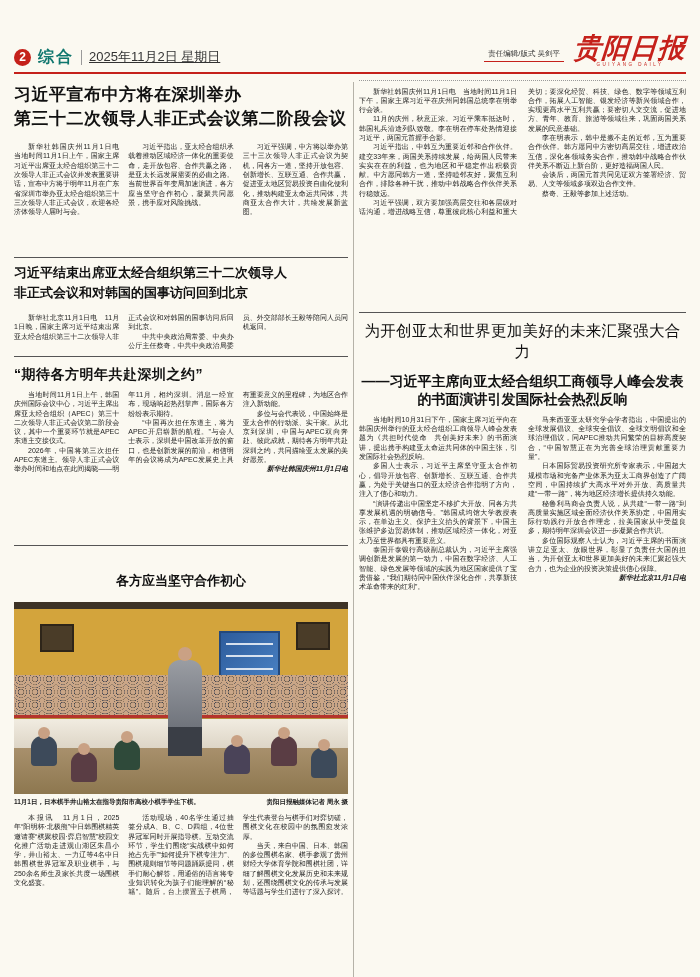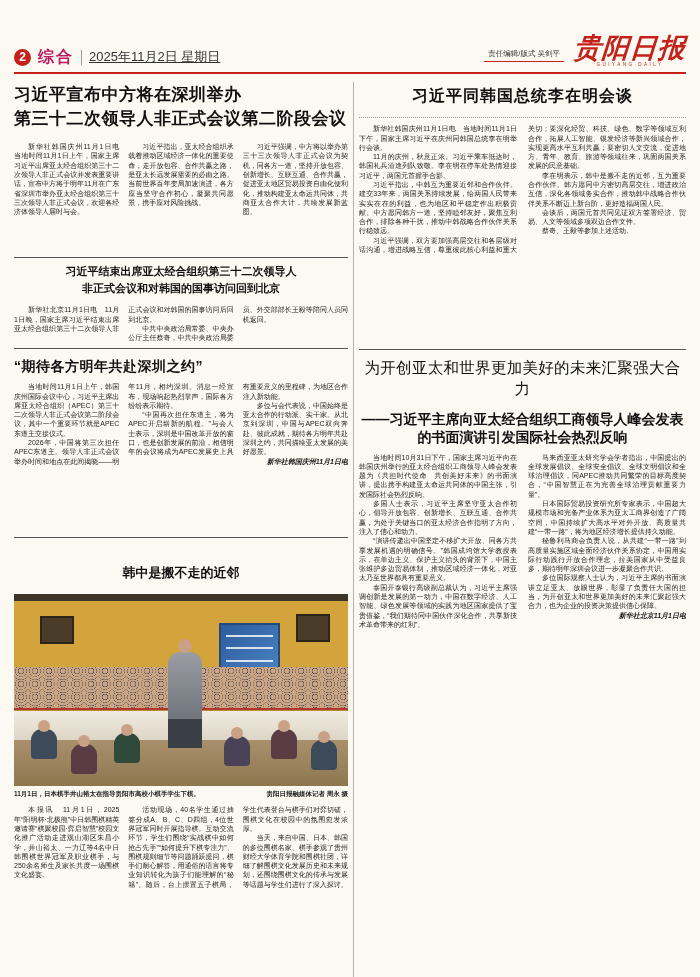--- a/index.html
+++ b/index.html
@@ -4,39 +4,39 @@
 <style>
   html,body{margin:0;padding:0;}
   .page{width:700px;height:977px;background:#fbf9f1;position:relative;overflow:hidden;
         font-family:"Liberation Sans",sans-serif;color:#111;margin:0 auto;}
   
   .masthead-bar{margin:34px 14px 0 14px;display:flex;justify-content:space-between;align-items:flex-end;
                 border-bottom:2.5px solid #c5211b;padding-bottom:4px;}
   .mh-left{display:flex;align-items:center;gap:7px;}
   .page-badge{width:17px;height:17px;border-radius:50%;background:#c5211b;color:#fff;font-weight:bold;
               font-size:12px;display:flex;align-items:center;justify-content:center;}
-  .section-name{color:#be185d;font-size:16px;font-weight:900;letter-spacing:2px;}
+  .section-name{color:#0f766e;font-size:16px;font-weight:900;letter-spacing:2px;}
   .mh-vline{width:1px;height:15px;background:#9a9a9a;}
   .mh-date{font-size:13px;color:#333;text-decoration:underline;}
   .mh-right{display:flex;align-items:flex-end;gap:10px;}
   .editor{font-size:7.5px;color:#333;margin-bottom:6px;border-bottom:1px solid #c5211b;padding:0 4px 2px 4px;}
   .logo{display:flex;flex-direction:column;align-items:center;line-height:1;}
   .logo-cn{font-family:"DejaVu Serif",serif;font-style:italic;font-weight:bold;font-size:27px;
            color:#c5211b;letter-spacing:1px;transform:skewX(-4deg);}
   .logo-en{font-size:4.5px;color:#c5211b;letter-spacing:2.5px;margin-top:2px;}
   
   .content{display:flex;padding:0 14px;margin-top:2px;}
   .col-left{width:334px;}
   .vsep{width:1px;background:#b5b2a8;margin:6px 5px 10px 5px;}
   .col-right{flex:1;}
   .hr{border:0;border-top:1px solid #555;margin:5px 0;}
   .hr-dot{border:0;border-top:1px dotted #999;margin:4px 0;}
   
   .hl-a{font-size:17px;font-weight:900;line-height:1.42;margin-top:7px;letter-spacing:.5px;}
-  .hl-b{font-size:11px;font-weight:900;text-align:center;line-height:1.5;margin-top:3px;}
+  .hl-b{font-size:13px;font-weight:900;line-height:1.5;margin-top:3px;}
   .hl-c{font-size:14px;font-weight:900;text-align:left;margin:9px 0 2px 0;letter-spacing:.5px;}
   .hl-d{font-size:13px;font-weight:900;text-align:center;line-height:1.55;margin-top:4px;}
   .hl-e{font-size:16px;font-weight:900;text-align:center;margin-top:10px;letter-spacing:1px;}
   .hl-f{font-size:15.5px;font-weight:400;text-align:center;margin-top:8px;letter-spacing:.3px;}
   .sub-f{font-size:14px;font-weight:bold;text-align:center;margin-top:4px;color:#111;}
   
   .body{font-size:7px;line-height:9.3px;text-align:justify;overflow:hidden;margin-top:6px;color:#1c1c1c;}
   .body p{margin:0;text-indent:2em;}
   .b3{column-count:3;column-gap:9px;}
   .b2{column-count:2;column-gap:11px;}
@@ -130,21 +130,21 @@
             <p>多位与会代表说，中国始终是亚太合作的行动派、实干家。从北京到深圳，中国与APEC双向奔赴、彼此成就，期待各方明年共赴深圳之约，共同描绘亚太发展的美好愿景。</p>
             <p class="dateline-end">新华社韩国庆州11月1日电</p>
           </div>
       </article>
 
       <hr class="hr">
 
       <article>
         <h2 class="hl-d">
           <br>
-          <span>韩中是搬不走的近邻</span>
+          <span>各方应当坚守合作初心</span>
         </h2>
 
         <div class="photo">
           <div class="ceiling"></div>
           <div class="hoop l"></div>
           <div class="hoop r"></div>
           <div class="banner">
             <i style="top:20%"></i>
               <i style="top:45%"></i>
               <i style="top:70%"></i>
@@ -173,21 +173,20 @@
             <p>当天，来自中国、日本、韩国的多位围棋名家、棋手参观了贵州财经大学体育学院和围棋社团，详细了解围棋文化发展历史和未来规划，还围绕围棋文化的传承与发展等话题与学生们进行了深入探讨。</p>
           </div>
       </article>
     </div>
 
     <div class="vsep"></div>
 
     <div class="col-right">
 
       <article>
-        <h1 class="hl-e">习近平同韩国总统李在明会谈</h1>
         <hr class="hr-dot">
         <div class="body b2 h-e">
             <p>新华社韩国庆州11月1日电　当地时间11月1日下午，国家主席习近平在庆州同韩国总统李在明举行会谈。</p>
             <p>11月的庆州，秋意正浓。习近平乘车抵达时，韩国礼兵沿途列队致敬。李在明在停车处热情迎接习近平，两国元首握手合影。</p>
             <p>习近平指出，中韩互为重要近邻和合作伙伴。建交33年来，两国关系持续发展，给两国人民带来实实在在的利益，也为地区和平稳定作出积极贡献。中方愿同韩方一道，坚持睦邻友好，聚焦互利合作，排除各种干扰，推动中韩战略合作伙伴关系行稳致远。</p>
             <p>习近平强调，双方要加强高层交往和各层级对话沟通，增进战略互信，尊重彼此核心利益和重大关切；要深化经贸、科技、绿色、数字等领域互利合作，拓展人工智能、银发经济等新兴领域合作，实现更高水平互利共赢；要密切人文交流，促进地方、青年、教育、旅游等领域往来，巩固两国关系发展的民意基础。</p>
             <p>李在明表示，韩中是搬不走的近邻，互为重要合作伙伴。韩方愿同中方密切高层交往，增进政治互信，深化各领域务实合作，推动韩中战略合作伙伴关系不断迈上新台阶，更好造福两国人民。</p>
             <p>会谈后，两国元首共同见证双方签署经济、贸易、人文等领域多项双边合作文件。</p>
             <p>蔡奇、王毅等参加上述活动。</p>
           </div>

